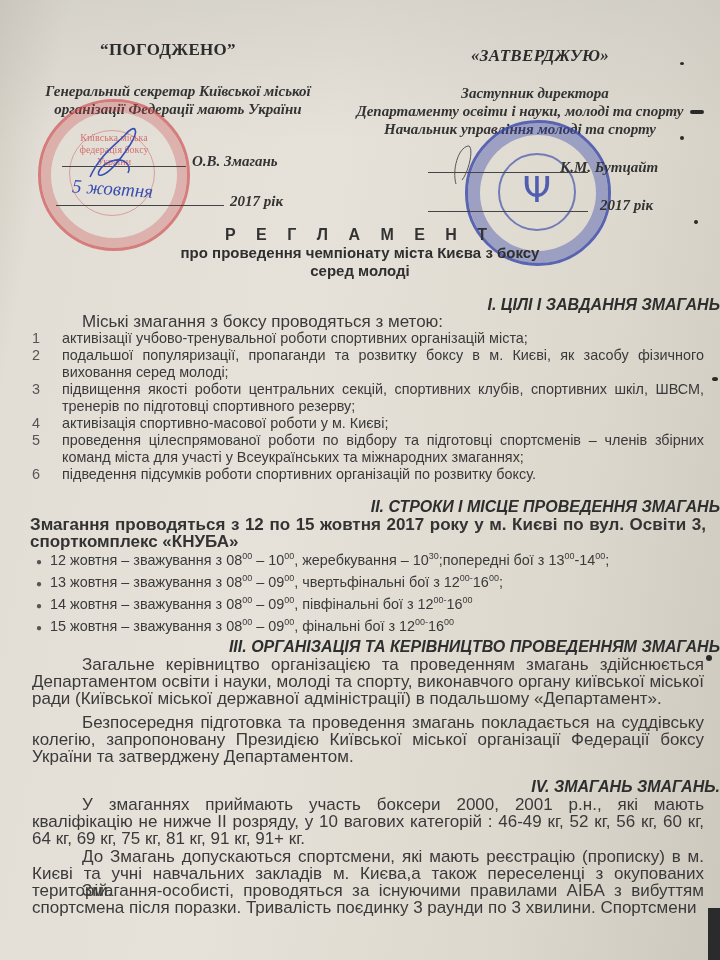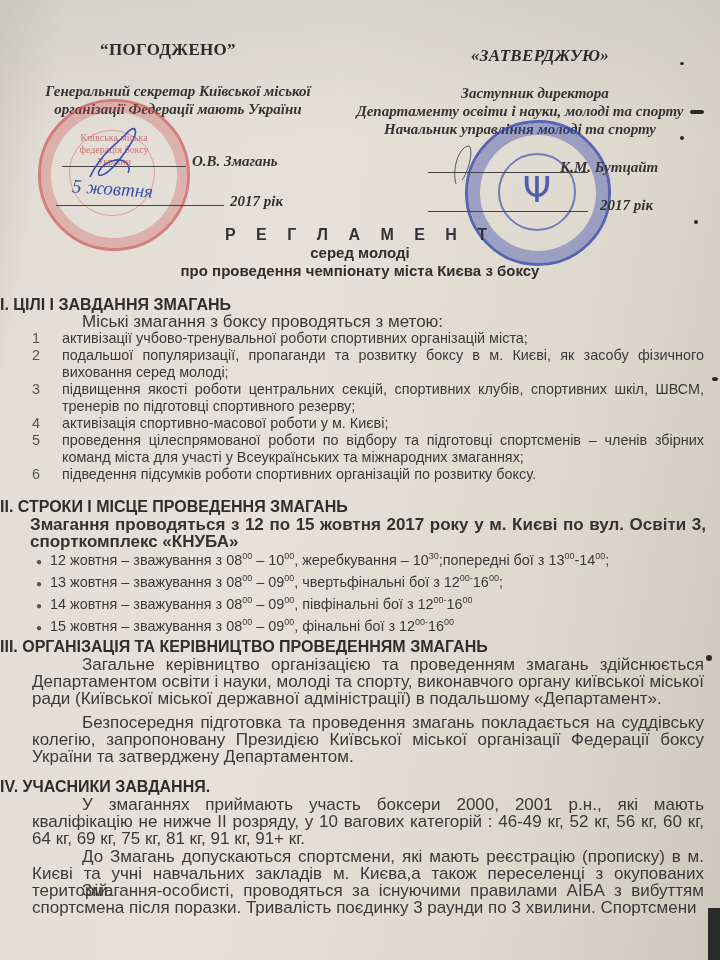--- a/index.html
+++ b/index.html
@@ -98,22 +98,22 @@
       position: absolute; left: 0; width: 720px; top: 226px; text-align: center;
     }
     .reg {
       font-size: 16px; font-weight: bold; letter-spacing: 8px; color: #333;
     }
     .subtitle {
       font-size: 15px; font-weight: bold; color: #2f2f2f; line-height: 18px;
     }
     
     .section-head {
-      position: absolute; left: 0; width: 720px; text-align: left;
-      font-size: 16px; font-weight: bold; color: #2e2e2e;
+      position: absolute; left: 0; width: 720px; text-align: right;
+      font-size: 16px; font-weight: bold; font-style: italic; color: #2e2e2e;
     }
     .para {
       position: absolute; left: 32px; width: 672px;
       font-size: 17px; line-height: 17px; color: #3a3a3a;
       text-align: justify;
     }
     .para.indent { text-indent: 50px; }
     .list {
       position: absolute; left: 32px; width: 672px; margin: 0; padding: 0;
       list-style: none;
@@ -190,22 +190,22 @@
   <div class="sig-line" style="left:428px; top:172px; width:160px;"></div>
   <div class="sig-name" style="left:560px; top:159px;">К.М. Бутцайт</div>
   <div class="sig-line" style="left:428px; top:211px; width:160px;"></div>
   <div class="sig-name" style="left:600px; top:197px;">2017 рік</div>
   <svg class="signature" style="left:448px; top:140px;" width="60" height="50" viewBox="0 0 60 50">
     <path d="M8 44 C 4 30, 10 8, 20 6 C 26 5, 22 30, 14 40" fill="none" stroke="#555" stroke-width="1"></path>
   </svg>
 
   <div class="doc-title">
     <div class="reg">Р Е Г Л А М Е Н Т</div>
+    <div class="subtitle">про проведення чемпіонату міста Києва з боксу</div>
     <div class="subtitle">серед молоді</div>
-    <div class="subtitle">про проведення чемпіонату міста Києва з боксу</div>
   </div>
 
   <div class="section-head" style="top:296px;">І. ЦІЛІ І ЗАВДАННЯ ЗМАГАНЬ</div>
   <div class="para" style="top:313px; left:82px; width:600px;">Міські змагання з боксу проводяться з метою:</div>
   <ul class="list" style="top:330px;">
     <li>
         <span class="num">1</span>
         <span class="txt">активізації учбово-тренувальної роботи спортивних організацій міста;</span>
       </li>
     <li>
@@ -236,21 +236,21 @@
     <li><span class="bullet">●</span><span>12 жовтня</span> <span>– зважування з 08</span><sup>00</sup><span> – 10</span><sup>00</sup><span>, жеребкування – 10</span><sup>30</sup><span>;попередні бої з 13</span><sup>00</sup><span>-14</span><sup>00</sup><span>;</span></li>
     <li><span class="bullet">●</span><span>13 жовтня</span> <span>– зважування з 08</span><sup>00</sup><span> – 09</span><sup>00</sup><span>, чвертьфінальні бої з 12</span><sup>00-</sup><span>16</span><sup>00</sup><span>;</span></li>
     <li><span class="bullet">●</span><span>14 жовтня</span> <span>– зважування з 08</span><sup>00</sup><span> – 09</span><sup>00</sup><span>, півфінальні бої з 12</span><sup>00-</sup><span>16</span><sup>00</sup></li>
     <li><span class="bullet">●</span><span>15 жовтня</span> <span>– зважування з 08</span><sup>00</sup><span> – 09</span><sup>00</sup><span>, фінальні бої з 12</span><sup>00-</sup><span>16</span><sup>00</sup></li>
   </ul>
 
   <div class="section-head" style="top:638px;">ІІІ. ОРГАНІЗАЦІЯ ТА КЕРІВНИЦТВО ПРОВЕДЕННЯМ ЗМАГАНЬ</div>
   <div class="para indent" style="top:714px;">Безпосередня підготовка та проведення змагань покладається на суддівську колегію, запропоновану Президією Київської міської організації Федерації боксу України та затверджену Департаментом.</div>
   <div class="para indent" style="top:656px;">Загальне керівництво організацією та проведенням змагань здійснюється Департаментом освіти і науки, молоді та спорту, виконавчого органу київської міської ради (Київської міської державної адміністрації) в подальшому «Департамент».</div>
 
-  <div class="section-head" style="top:778px;">IV.  УЧАСНИКИ ЗАВДАННЯ.</div>
+  <div class="section-head" style="top:778px;">IV.  ЗМАГАНЬ ЗМАГАНЬ.</div>
   <div class="para indent" style="top:796px;">У змаганнях приймають участь боксери 2000, 2001 р.н., які мають кваліфікацію не нижче ІІ розряду, у 10 вагових категорій : 46-49 кг, 52 кг, 56 кг, 60 кг, 64 кг, 69 кг, 75 кг, 81 кг, 91 кг, 91+ кг.</div>
   <div class="para indent" style="top:848px;">До Змагань допускаються спортсмени, які мають реєстрацію (прописку) в м. Києві та учні навчальних закладів м. Києва,а також переселенці з окупованих територій.</div>
   <div class="para indent" style="top:882px;">Змагання-особисті, проводяться за існуючими правилами АІБА з вибуттям спортсмена після поразки. Тривалість поєдинку 3 раунди по 3 хвилини. Спортсмени</div>
 
   <div class="speck" style="left:680px; top:62px; width:4px; height:3px;"></div>
   <div class="speck" style="left:690px; top:110px; width:14px; height:4px; border-radius:2px;"></div>
   <div class="speck" style="left:680px; top:136px; width:4px; height:4px;"></div>
   <div class="speck" style="left:694px; top:220px; width:4px; height:4px;"></div>
   <div class="speck" style="left:712px; top:377px; width:6px; height:4px;"></div>
   <div class="speck" style="left:706px; top:655px; width:6px; height:6px;"></div>

